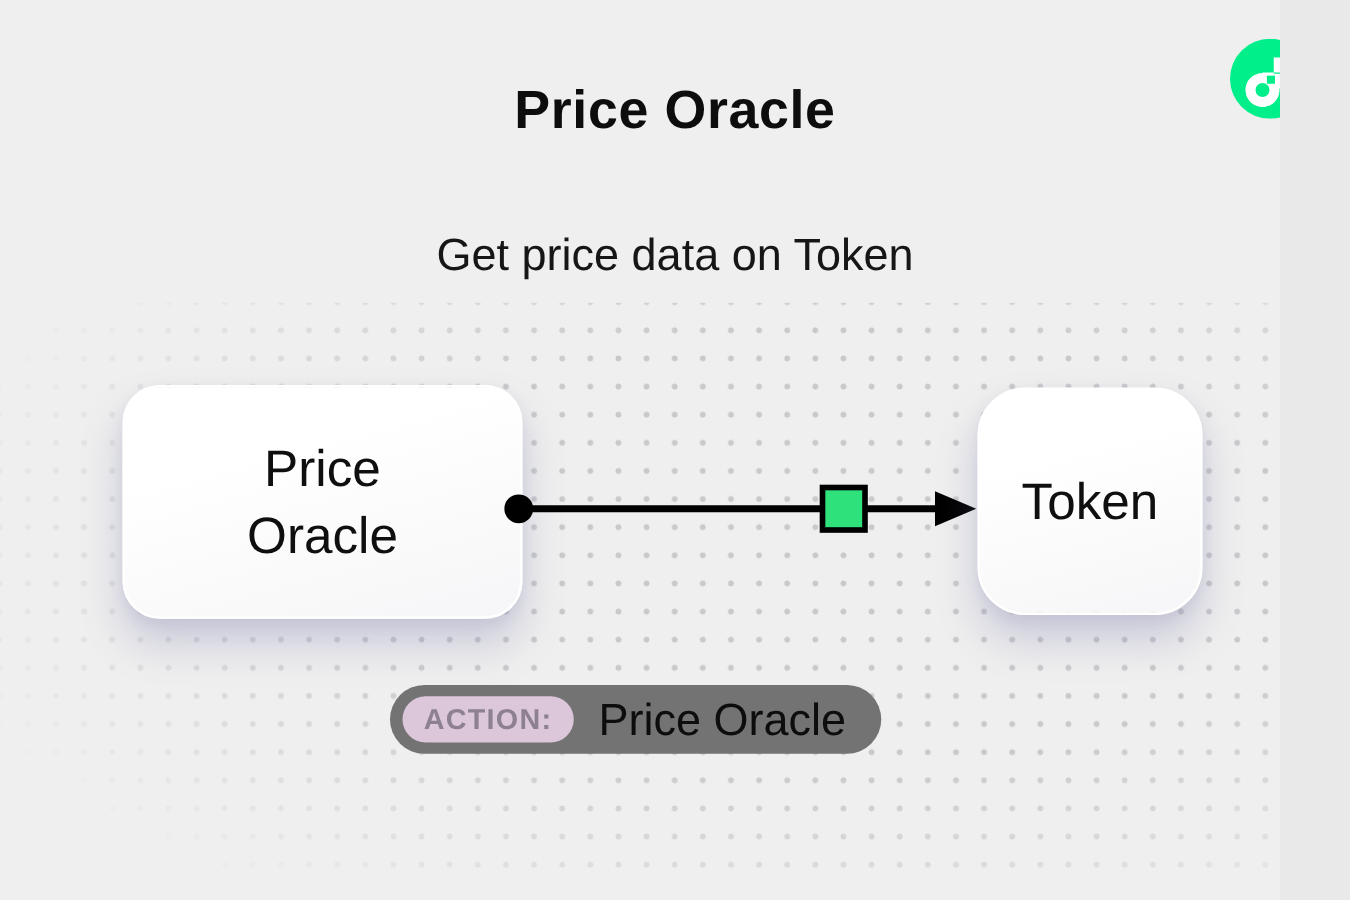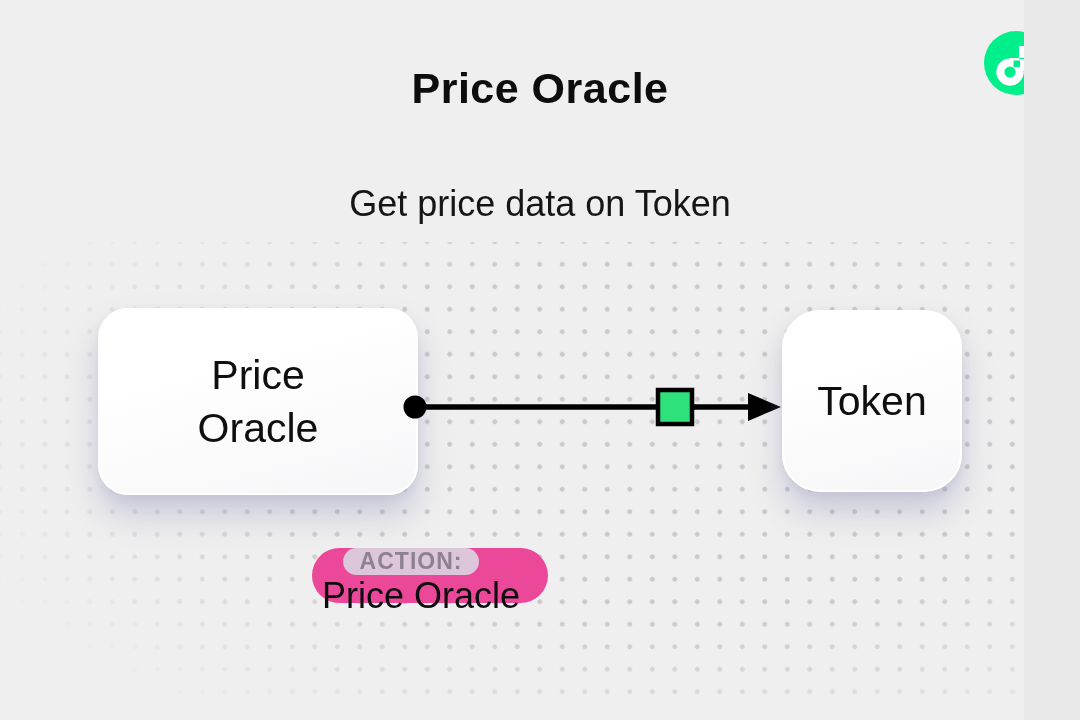--- a/index.html
+++ b/index.html
@@ -96,24 +96,23 @@
     pointer-events: none;
   }
 
   
   .action-badge {
     position: absolute;
     left: 312px; top: 548px;
     height: 55px;
     display: inline-flex;
     align-items: center;
-    background: #ec4899;
+    background: #737373;
     border-radius: 28px;
     padding: 0 28px 0 10px;
-    flex-direction: column;
   }
   .action-pill {
     display: inline-flex;
     align-items: center;
     background: #dcc6da;
     border-radius: 19px;
     height: 37px;
     padding: 0 17px;
     margin-right: 20px;
   }

